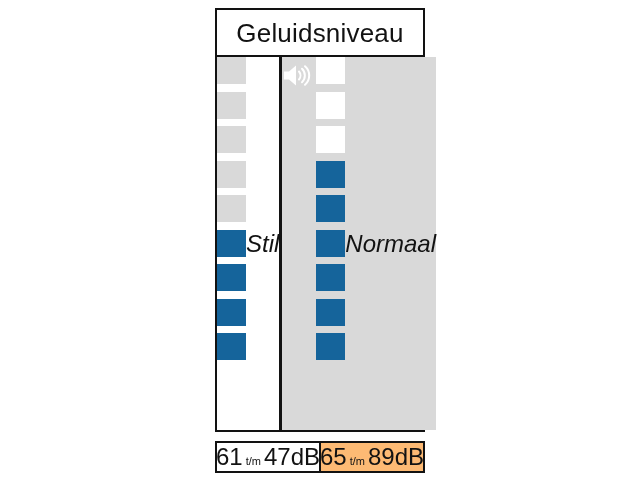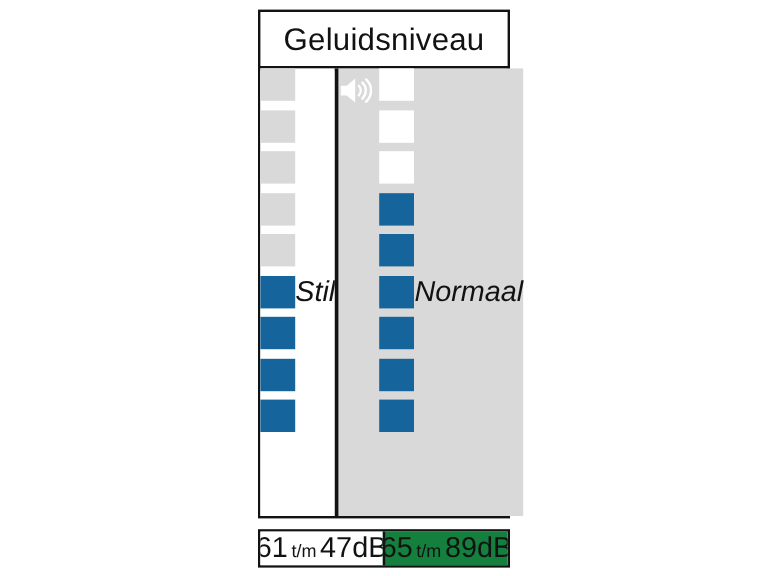--- a/index.html
+++ b/index.html
@@ -92,21 +92,21 @@
     justify-content: center;
     white-space: nowrap;
     font-size: 24px;
     line-height: 28px;
     overflow: hidden;
   }
   .range-cell + .range-cell {
     border-left: 2px solid #121212;
   }
   .range-cell .tm {
-    font-size: 15px;
+    font-size: 11px;
     margin: 0 3px;
   }
 </style>
 </head>
 <body>
 
 <div class="stage">
 
   <div class="title-box">
     <span>Geluidsniveau</span>
@@ -157,21 +157,21 @@
 
   </div>
 
   <div class="range-row">
     <div class="range-cell" style="background: rgb(255, 255, 255);">
       <span class="num">61</span>
       <span class="tm">t/m</span>
       <span class="num">47</span>
       <span class="num">dB</span>
     </div>
-    <div class="range-cell" style="background: #15803d;">
+    <div class="range-cell" style="background: #fdba74;">
       <span class="num">65</span>
       <span class="tm">t/m</span>
       <span class="num">89</span>
       <span class="num">dB</span>
     </div>
   </div>
 
 </div>
 
 </body></html>

